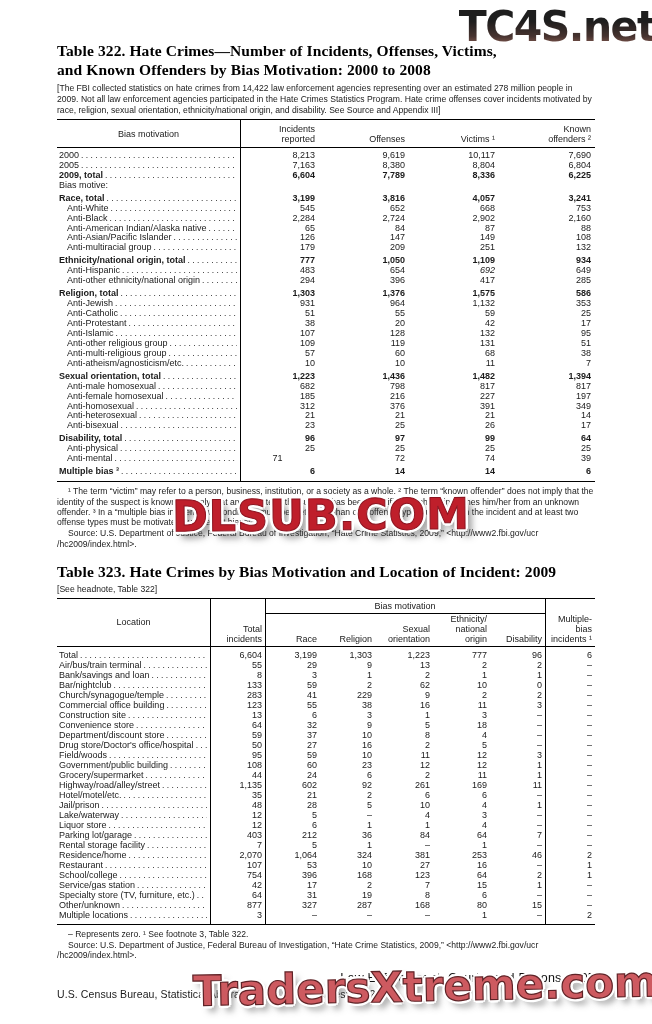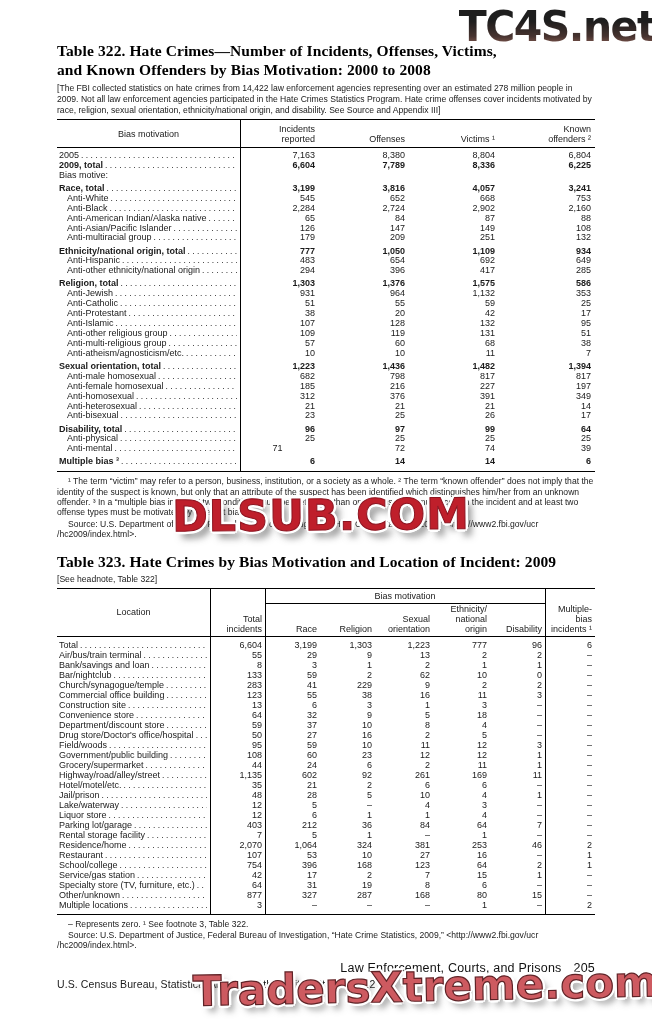--- a/index.html
+++ b/index.html
@@ -95,20 +95,30 @@
         <div class="h-num w0">Incidents
 reported</div>
         <div class="h-num w1">Offenses</div>
         <div class="h-num w2">Victims ¹</div>
         <div class="h-num w3">Known
 offenders ²</div>
       </div>
       <div class="tbody" id="t322-body">
           <div class="t-row">
             <span class="stub">
+              <span class="lab">2000</span>
+              <span class="leader"></span>
+            </span>
+            <span class="num" style="width: 78px;">8,213</span>
+            <span class="num" style="width: 90px;">9,619</span>
+            <span class="num" style="width: 90px;">10,117</span>
+            <span class="num" style="width: 96px;">7,690</span>
+          </div>
+          <div class="t-row">
+            <span class="stub">
               <span class="lab">2005</span>
               <span class="leader"></span>
             </span>
             <span class="num" style="width: 78px;">7,163</span>
             <span class="num" style="width: 90px;">8,380</span>
             <span class="num" style="width: 90px;">8,804</span>
             <span class="num" style="width: 96px;">6,804</span>
           </div>
           <div class="t-row b">
             <span class="stub">
@@ -195,21 +205,21 @@
             <span class="num" style="width: 90px;">1,109</span>
             <span class="num" style="width: 96px;">934</span>
           </div>
           <div class="t-row">
             <span class="stub ind">
               <span class="lab">Anti-Hispanic</span>
               <span class="leader"></span>
             </span>
             <span class="num" style="width: 78px;">483</span>
             <span class="num" style="width: 90px;">654</span>
-            <span class="num" style="width: 90px;">692</span>
+            <span class="num" style="width: 90px; font-style: italic;">692</span>
             <span class="num" style="width: 96px;">649</span>
           </div>
           <div class="t-row">
             <span class="stub ind">
               <span class="lab">Anti-other ethnicity/national origin</span>
               <span class="leader"></span>
             </span>
             <span class="num" style="width: 78px;">294</span>
             <span class="num" style="width: 90px;">396</span>
             <span class="num" style="width: 90px;">417</span>

